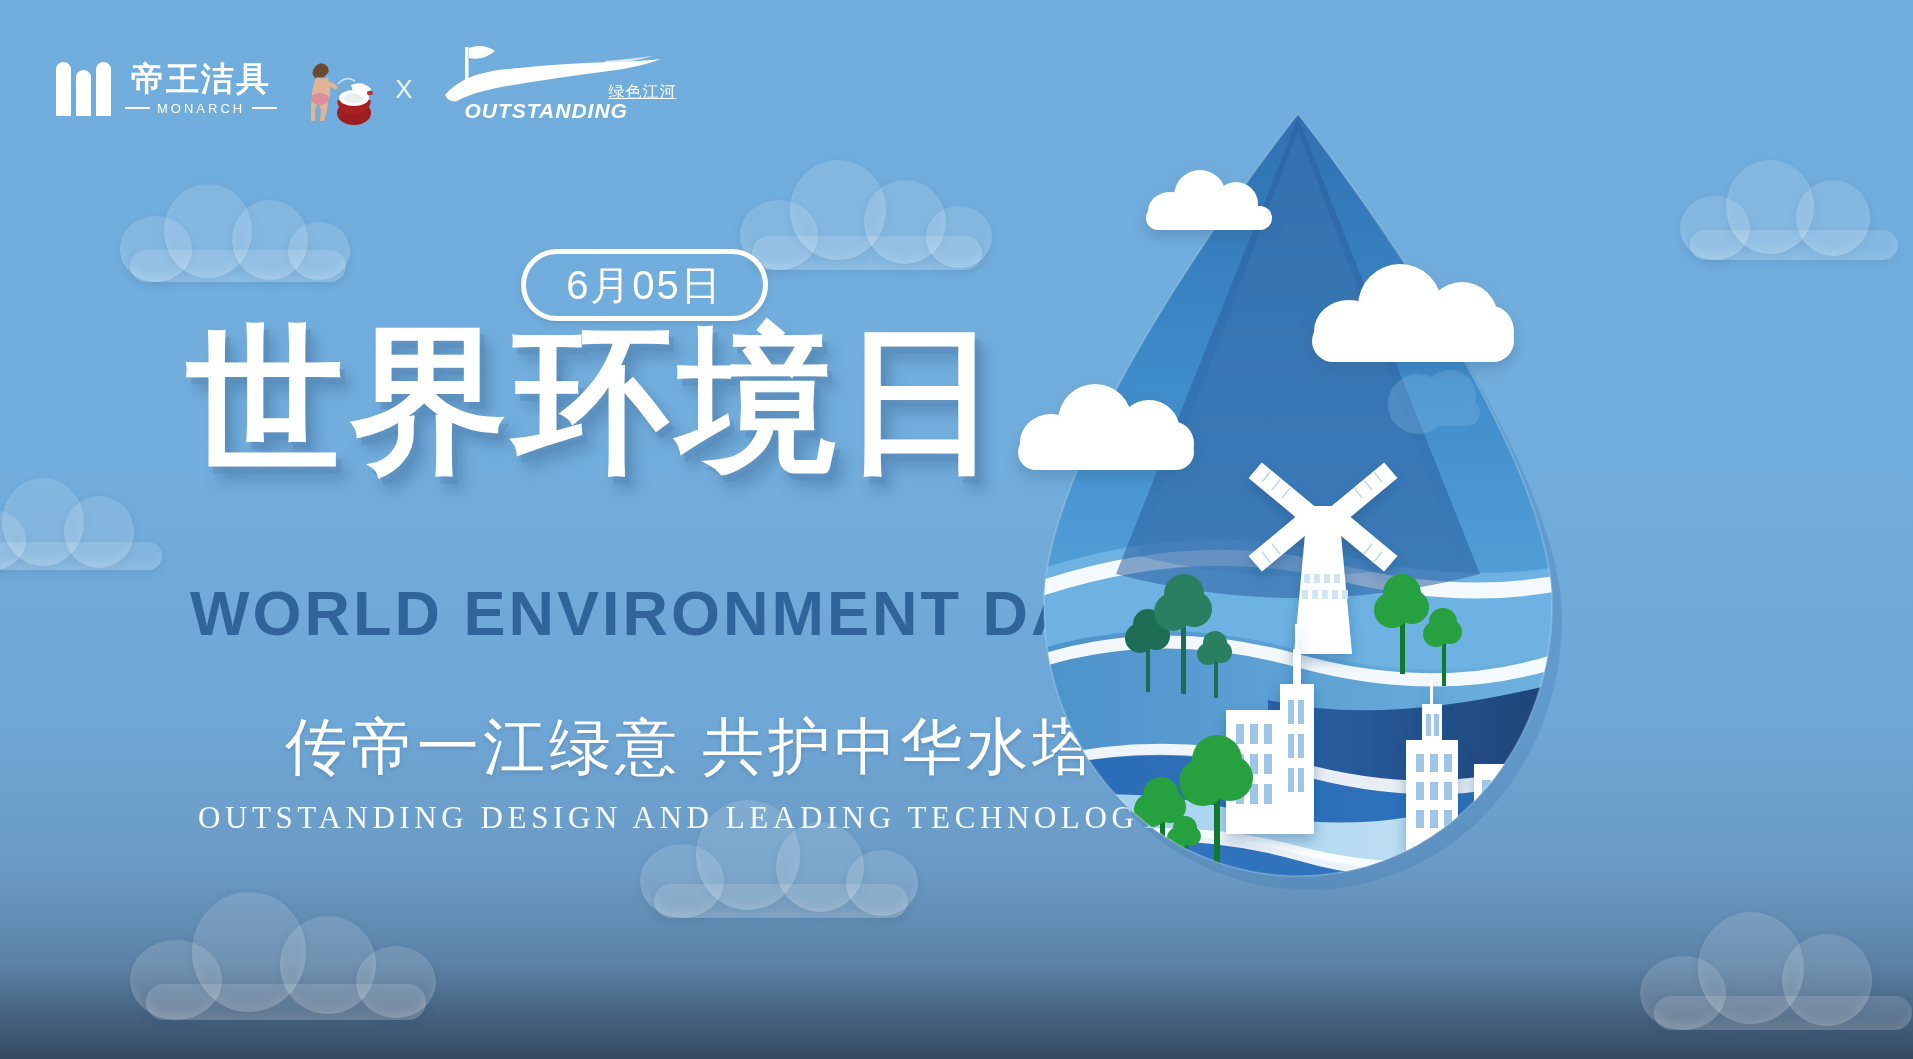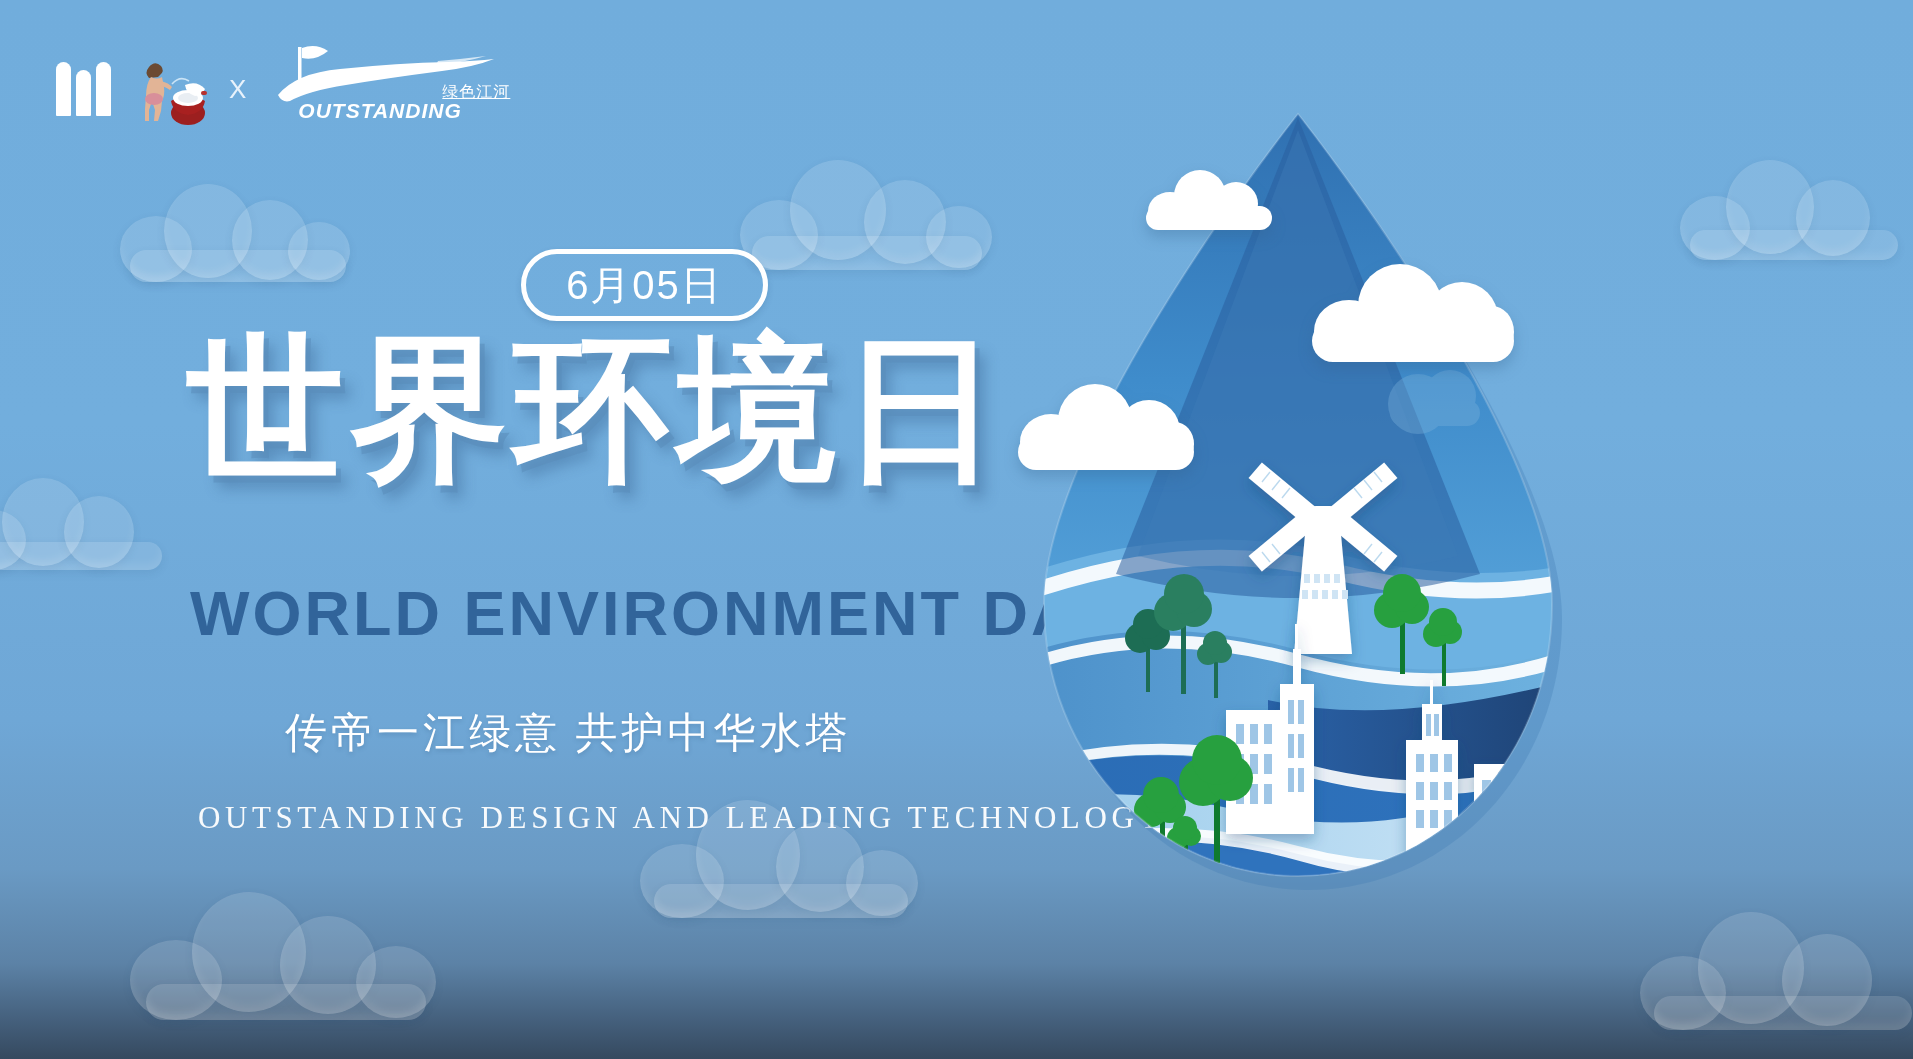--- a/index.html
+++ b/index.html
@@ -150,51 +150,50 @@
     color: #ffffff;
     font-size: 40px;
     letter-spacing: 2px;
     box-shadow: 0 3px 6px rgba(40,80,120,0.18);
   }
 
   
   #title-cn {
     position: absolute;
     left: 186px;
-    top: 332px;
+    top: 321px;
     font-size: 158px;
     font-weight: bold;
     color: #ffffff;
     letter-spacing: 6px;
     line-height: 1;
     white-space: nowrap;
     text-shadow:
        5px 7px 0 rgba(90,140,185,0.55),
       10px 13px 14px rgba(60,105,150,0.45);
-    font-family: Liberation Serif, serif;
   }
 
   #title-en {
     position: absolute;
     left: 190px;
     top: 577px;
     font-size: 63px;
     font-weight: bold;
     color: #2d5f96;
     letter-spacing: 3px;
     white-space: nowrap;
     opacity: 0.93;
   }
 
   #tagline-cn {
     position: absolute;
     left: 285px;
     top: 705px;
-    font-family: Liberation Serif, serif;
-    font-size: 42px;
+    font-family: Liberation Sans, sans-serif;
+    font-size: 62px;
     color: #ffffff;
     letter-spacing: 4px;
     white-space: nowrap;
     text-shadow: 0 2px 4px rgba(50,90,130,0.28);
   }
 
   #tagline-en {
     position: absolute;
     left: 198px;
     top: 800px;
@@ -287,20 +286,28 @@
     <i style="left:142px; top:34px; width:90px; height:92px;"></i>
     <i style="left:14px; top:96px; width:258px; height:34px; border-radius:20px;"></i>
   </div>
 
   <div id="logobar">
 
     <div class="monarch-mark">
       <span class="tall"></span>
       <span class="mid"></span>
       <span class="tall"></span>
+    </div>
+    <div class="monarch-text">
+      <div class="monarch-cn">帝王洁具</div>
+      <div class="monarch-en-row">
+        <span class="rule"></span>
+        <span class="monarch-en">MONARCH</span>
+        <span class="rule"></span>
+      </div>
     </div>
 
     <div class="toilet-logo">
       <svg width="86" height="76" viewBox="0 0 86 76">
 
         <g>
           <path d="M24 16 q6 -7 12 -1 q4 5 -1 9 l-2 2 l-9 1 q-5 -5 0 -11 z" fill="#6b4a33"></path>
           <path d="M26 26 q6 3 11 0 l2 10 q1 8 -2 14 l-1 10 l-3 10 l-4 0 l1 -11 l-3 -9 l-3 9 l0 11 l-4 0 l0 -12 l1 -13 q0 -12 5 -19 z" fill="#e2b496"></path>
           <path d="M36 30 q8 2 11 6 l-2 3 q-6 -4 -10 -4 z" fill="#e2b496"></path>
           <ellipse cx="29" cy="48" rx="9" ry="6" fill="#d88f9a"></ellipse>

